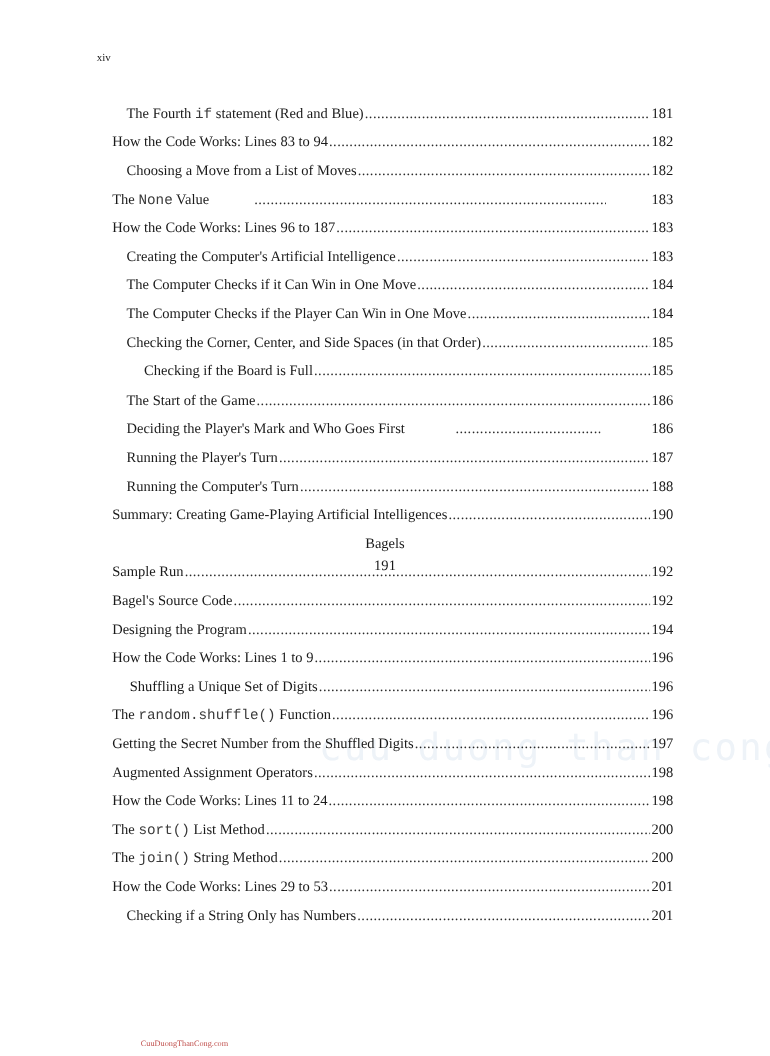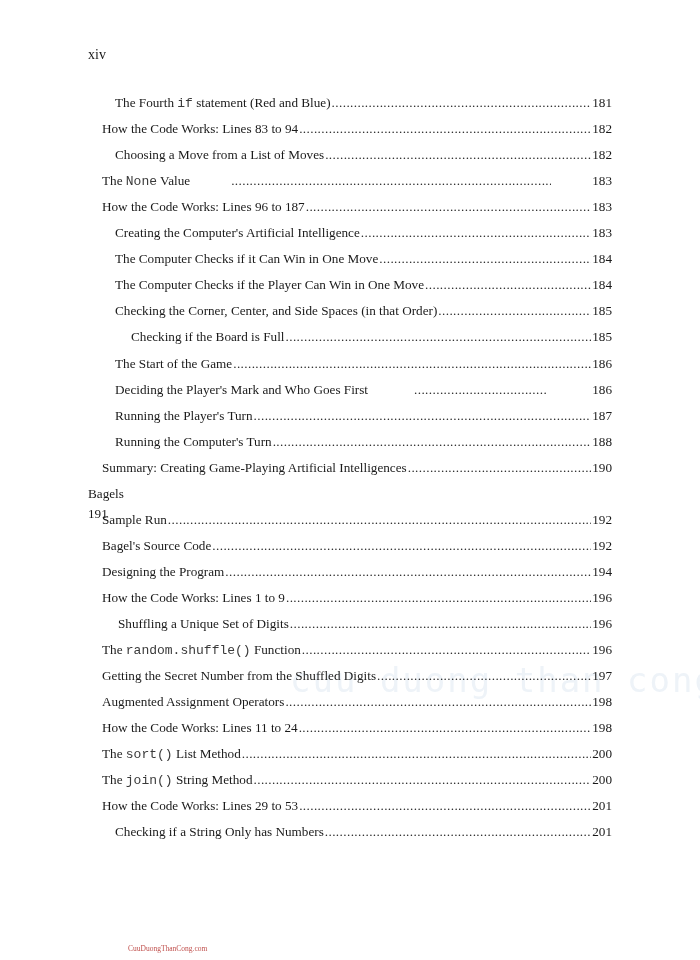--- a/index.html
+++ b/index.html
@@ -12,34 +12,34 @@
       height: 960px;
       position: relative;
       overflow: hidden;
       font-family: "Liberation Serif", serif;
       color: #1a1a1a;
     }
     .page-number {
       position: absolute;
       left: 88px;
       top: 47px;
-      font-size: 14px;
+      font-size: 10px;
       color: #1a1a1a;
     }
     .toc {
       position: absolute;
       left: 0;
       top: 93px;
       width: 700px;
     }
     .toc-row {
       position: absolute;
       height: 20px;
       display: flex;
-      align-items: flex-start;
+      align-items: center;
       font-size: 13.2px;
       line-height: 20px;
       white-space: nowrap;
       right: 88px;
     }
     .toc-row.lvl0 { left: 88px; }
     .toc-row.lvl1 { left: 102px; }
     .toc-row.lvl2 { left: 115px; }
     .toc-title {
       flex: 0 0 auto;

